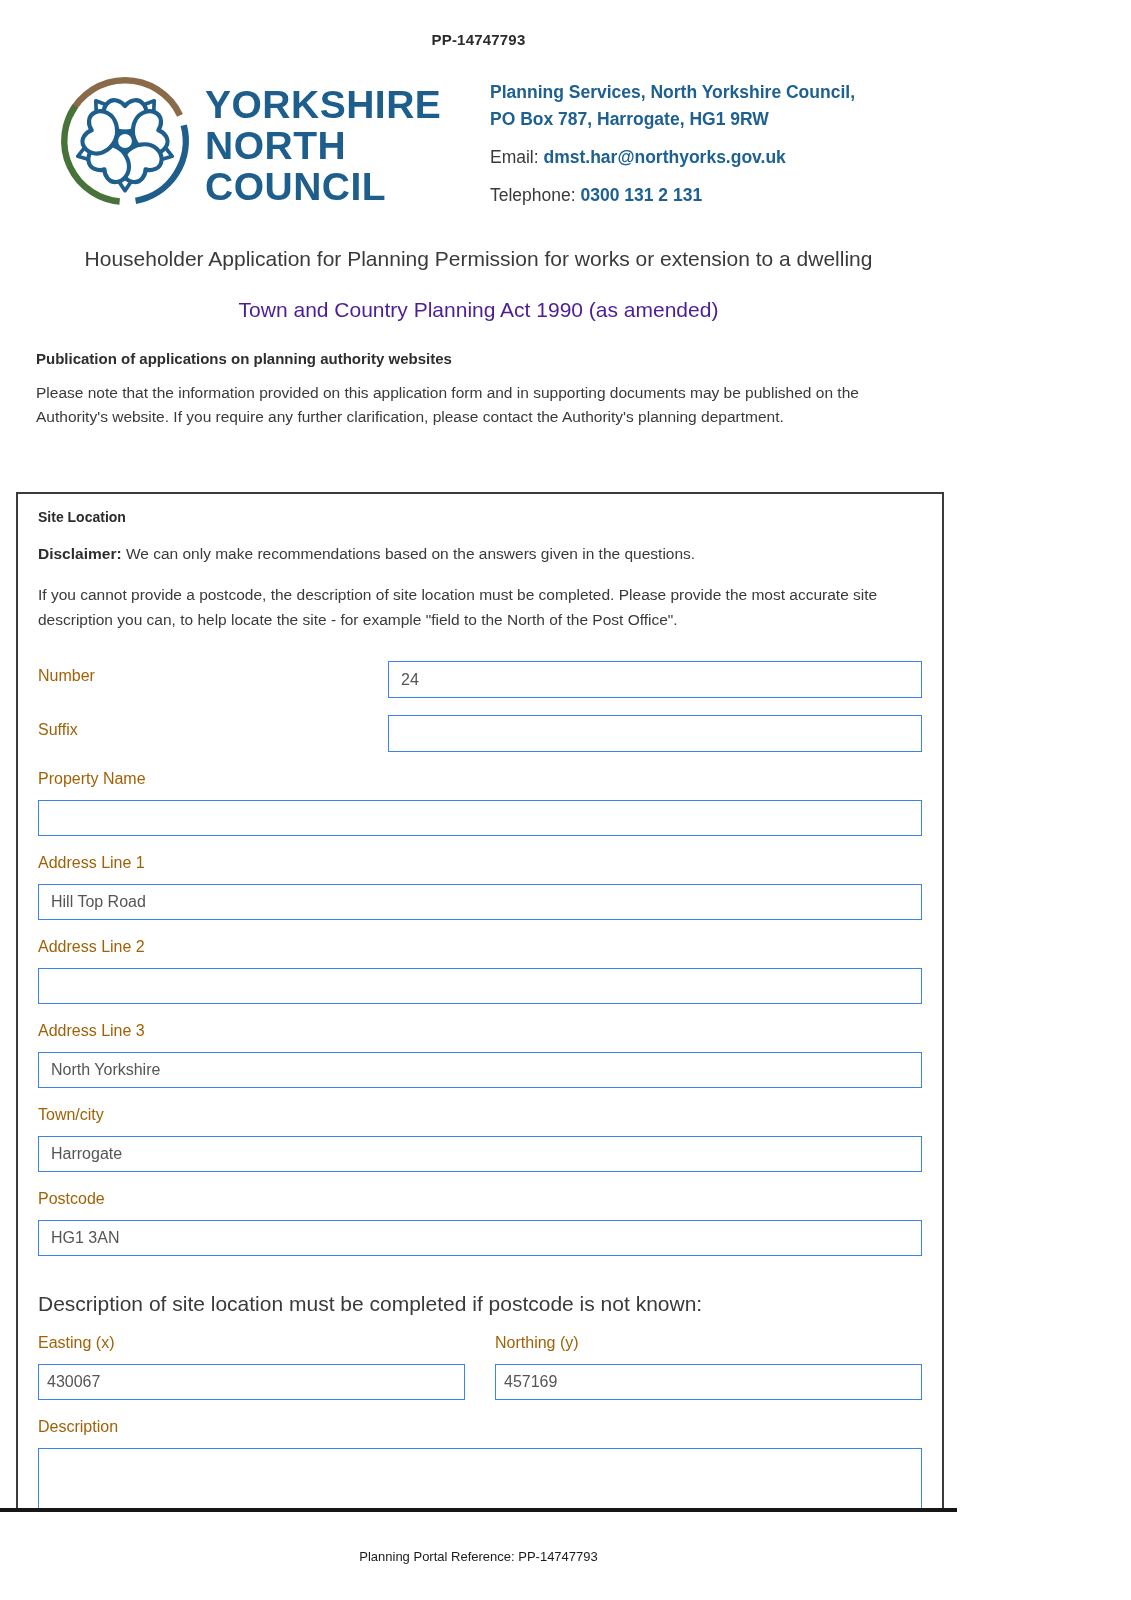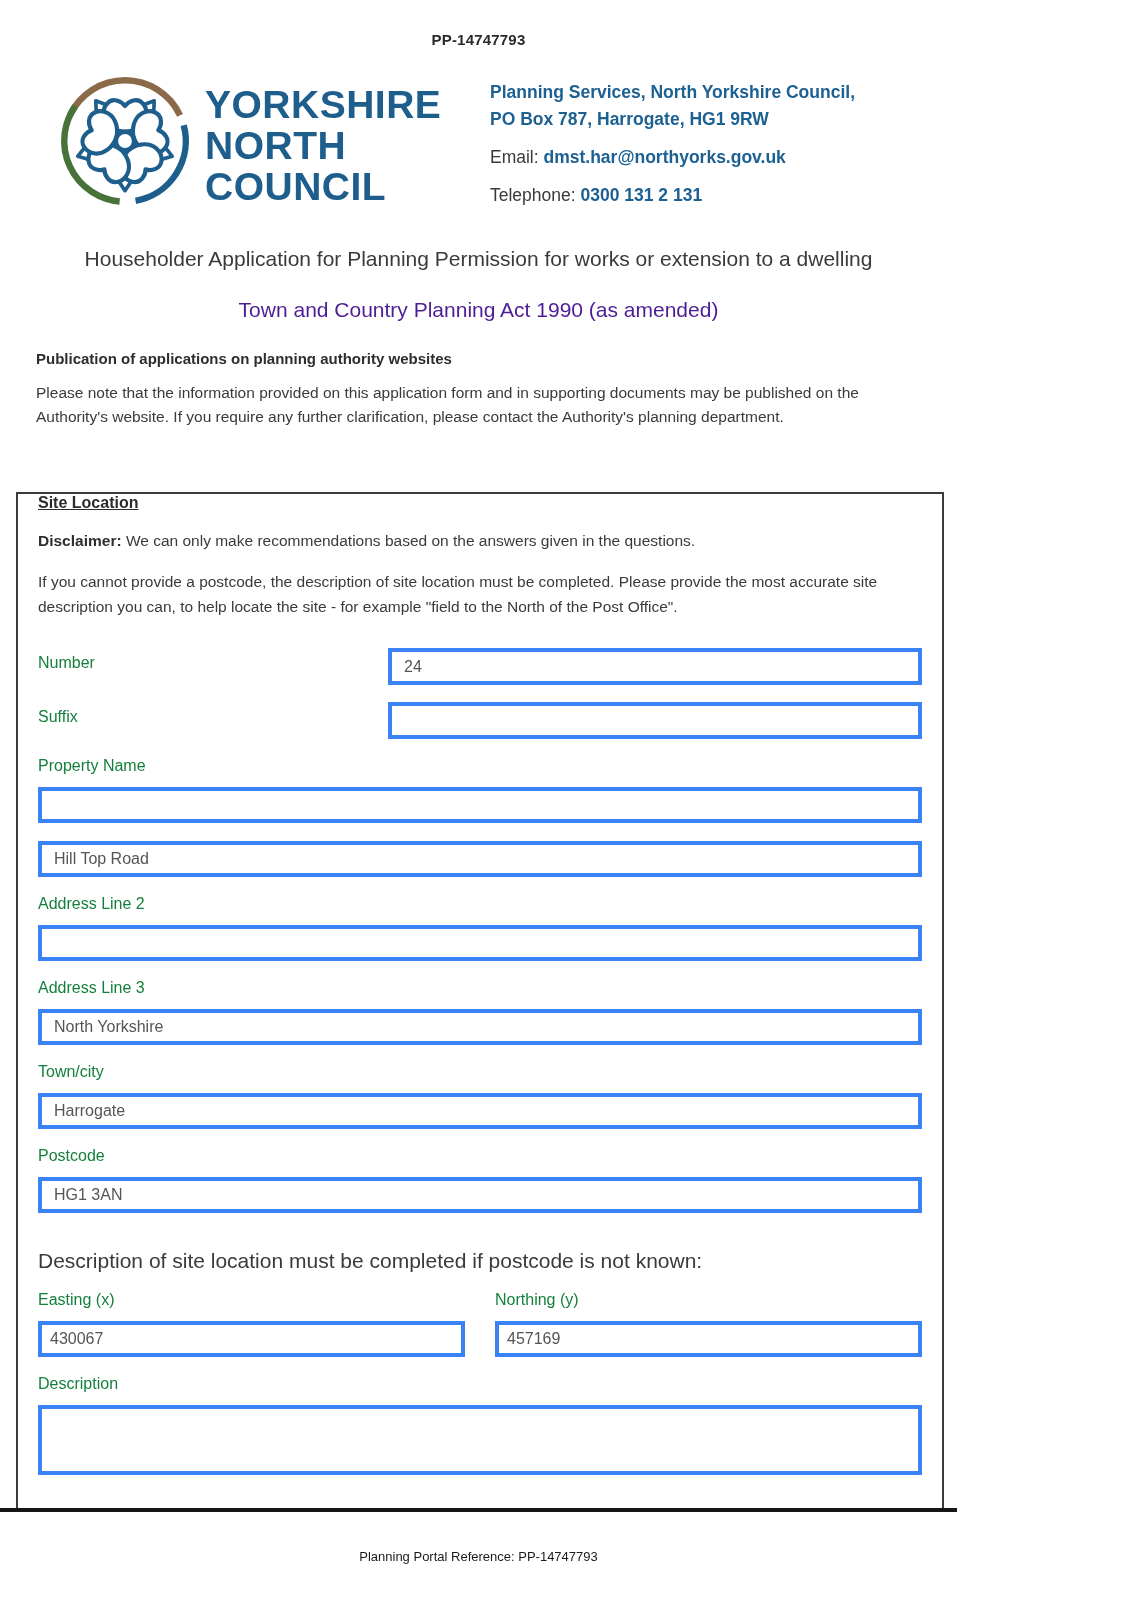--- a/index.html
+++ b/index.html
@@ -24,27 +24,27 @@
   .title-sub  { margin-top:27px; text-align:center; font-size:21px; font-weight:normal; color:#4c1d95; }
 
   
   .pub { margin:28px 70px 0 36px; }
   .pub h3 { font-size:15px; font-weight:bold; color:#2e2e2e; }
   .pub p  { margin-top:14px; font-size:15.5px; line-height:24px; color:#3a3a3a; }
 
   
   .section { margin:63px 13px 0 16px; border:2px solid #3b3b3b; border-bottom:none;
              height:1016px; overflow:hidden; padding:0 20px; }
-  .section h2 { font-size:16px; font-weight:bold; color:#2b2b2b;text-decoration:underline; }
+  .section h2 { margin-top:15px; font-size:14px; font-weight:bold; color:#2b2b2b; }
   .disclaimer { margin-top:19px; font-size:15.5px; line-height:19px; }
   .disclaimer b { color:#2e2e2e;text-align:right; }
   .intro { margin-top:19px; font-size:15.5px; line-height:25px; }
 
-  .field-label { font-size:16px; line-height:17px; color:#15803d; }
-  .tbox { display:block; width:100%; height:36px; border:4px solid #3b82f6; background:#fff;
+  .field-label { font-size:16px; line-height:17px; color:#a16207; }
+  .tbox { display:block; width:100%; height:36px; border:1px solid #3b82f6; background:#fff;
           font-family:"Liberation Sans", sans-serif; font-size:16px; color:#555;
           padding:0 12px; outline:none; border-radius:0; }
   textarea.tbox { height:70px; padding-top:8px; resize:none; }
 
   .irow { display:flex; align-items:flex-start; }
   .irow .field-label { width:350px; flex:0 0 350px; padding-top:6px; }
   .irow .tbox { flex:1; height:37px; }
   .irow-number { margin-top:29px; }
   .irow-suffix { margin-top:17px; }
 
@@ -133,20 +133,21 @@
       <div class="field-label">Suffix</div>
       <input class="tbox" type="text" value="" style="">
     </div>
 
     <div class="fblock">
       <div class="field-label">Property Name</div>
       <input class="tbox" type="text" value="" style="">
     </div>
 
     <div class="fblock">
+      <div class="field-label">Address Line 1</div>
       <input class="tbox" type="text" value="Hill Top Road" style="">
     </div>
 
     <div class="fblock">
       <div class="field-label">Address Line 2</div>
       <input class="tbox" type="text" value="" style="">
     </div>
 
     <div class="fblock">
       <div class="field-label">Address Line 3</div>

